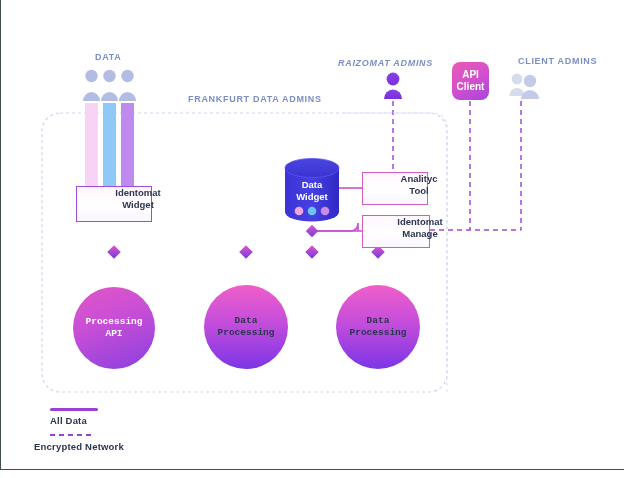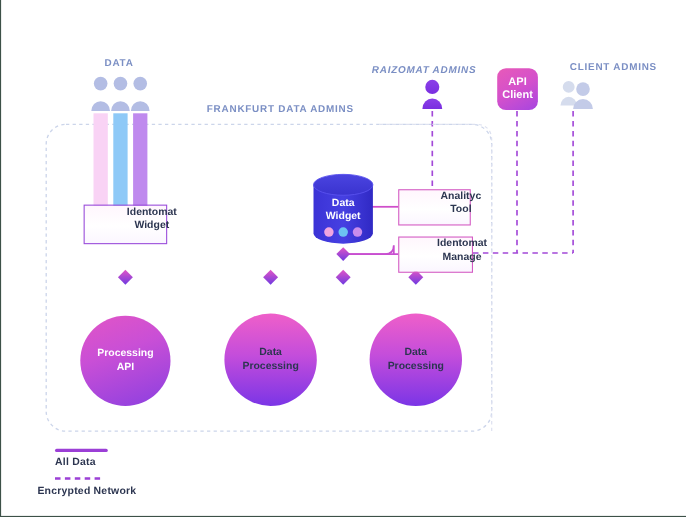--- a/index.html
+++ b/index.html
@@ -79,20 +79,21 @@
   .circ {
     position: absolute;
     border-radius: 50%;
     display: flex;
     align-items: center;
     justify-content: center;
     text-align: center;
     font-size: 9.5px;
     font-weight: bold;
     line-height: 12px;
+    font-family: Liberation Mono, monospace;
   }
   .circ-filled {
     background: linear-gradient(160deg, #e255c6 0%, #c94fd6 40%, #8b3fe0 100%);
     color: #ffffff;
   }
   .circ-ring {
     color: #2c3550;
     background: #ffffff;
   }
   .circ-ring::before {

